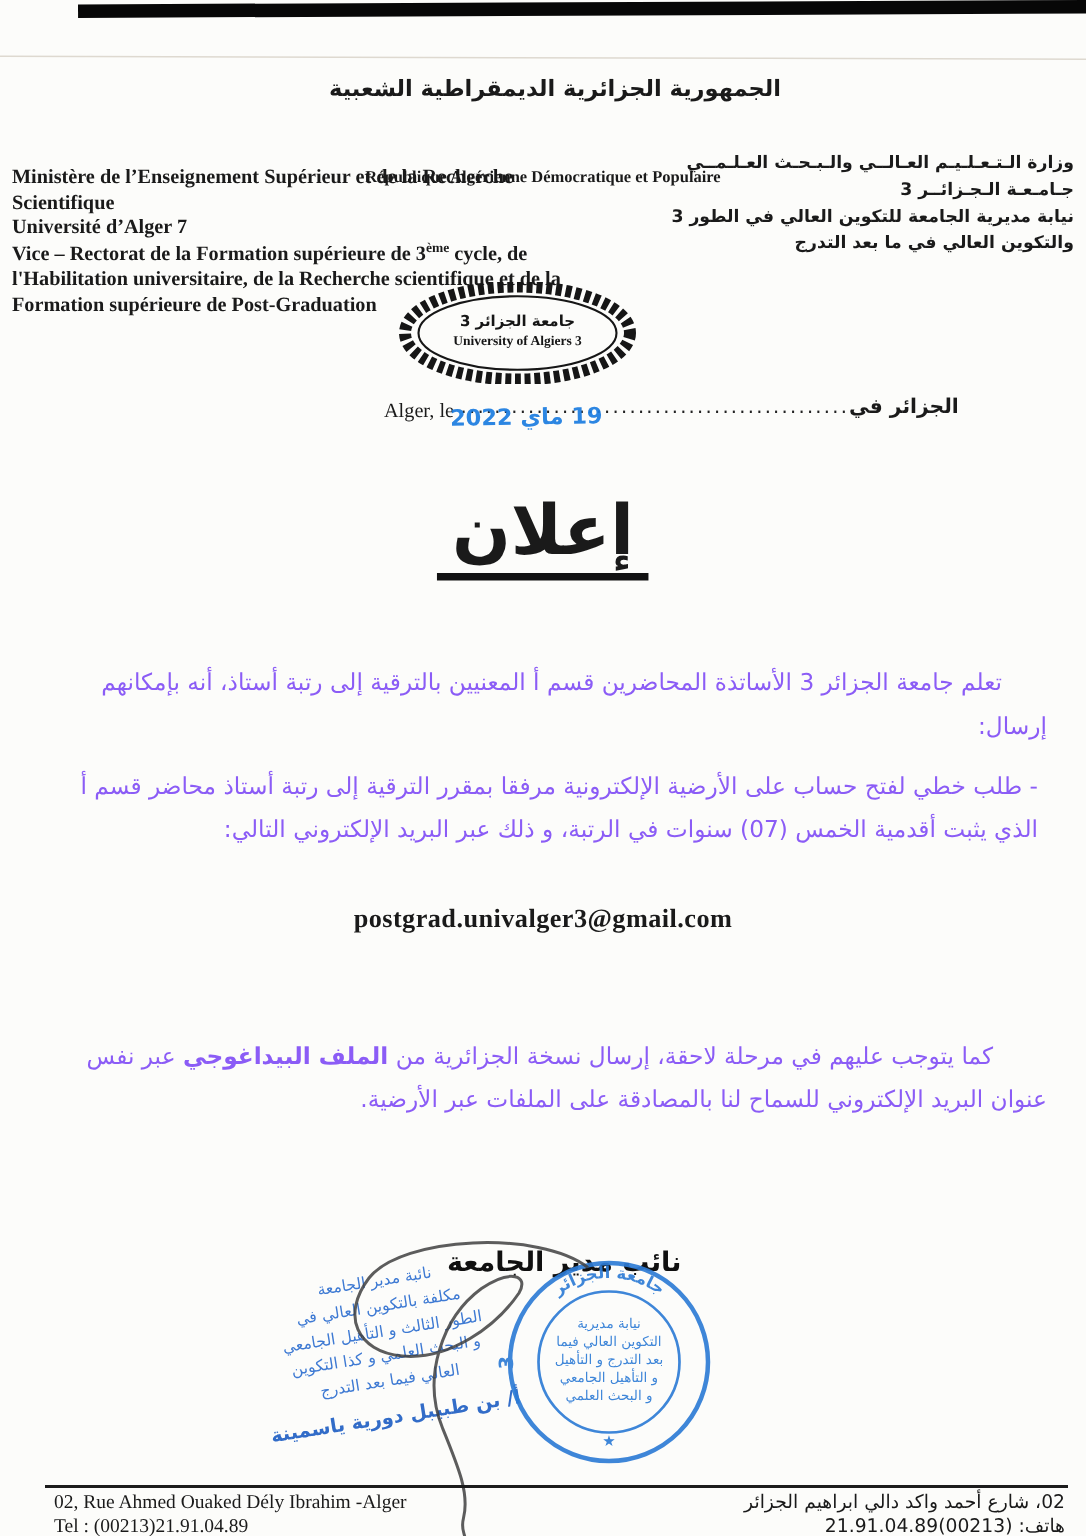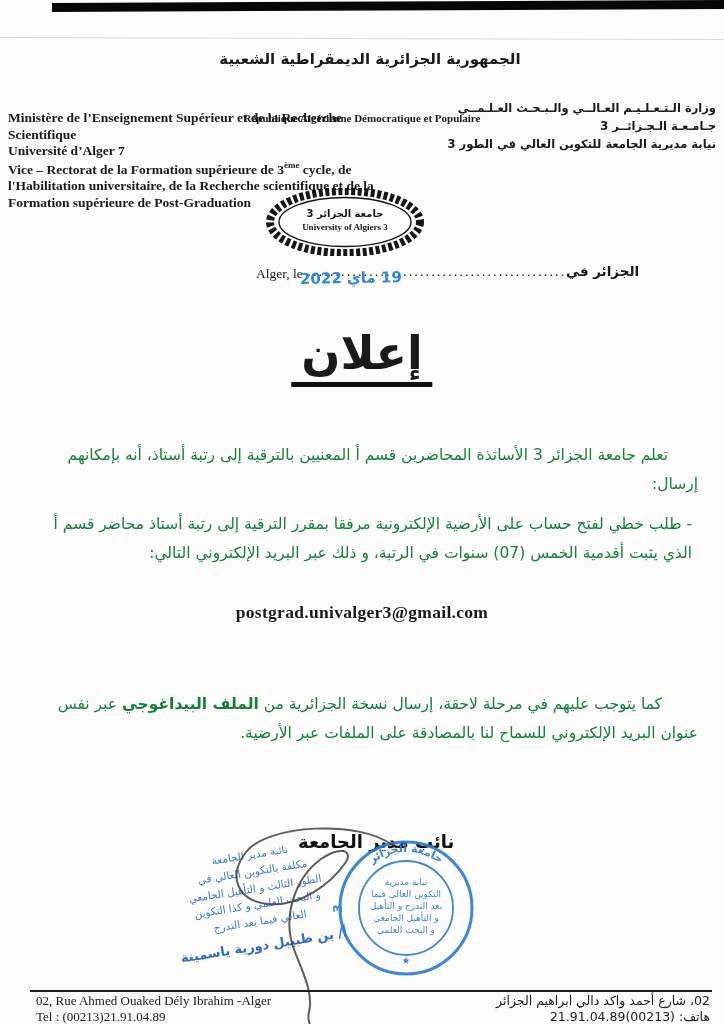--- a/index.html
+++ b/index.html
@@ -76,21 +76,21 @@
   
   .title {
     position: absolute; top: 326px; left: 50%; transform: translateX(-50%);
     direction: rtl; font-size: 46px; font-weight: bold;
     border-bottom: 5px solid #121212; padding: 0 10px 2px 10px;
   }
   
   .para {
     position: absolute; left: 26px; right: 26px;
     direction: rtl; text-align: right;
-    font-size: 15.5px; line-height: 1.85; color: #15803d;
+    font-size: 15.5px; line-height: 1.85; color: #8b5cf6;
   }
   .para1 { top: 441px; text-indent: 30px; }
   .para2 { top: 510px; padding-right: 6px; }
   .para3 { top: 690px; text-indent: 36px; }
   .para3 b { font-weight: bold; }
   .email {
     position: absolute; top: 602px; left: 0; right: 0;
     text-align: center; font-family: "Liberation Serif", serif;
     font-weight: bold; font-size: 17.5px; letter-spacing: 0.3px;
   }
@@ -139,20 +139,21 @@
   <div class="ministry-fr">
     <div>Ministère de l’Enseignement Supérieur et de la Recherche Scientifique</div>
     <div> Université d’Alger 7</div>
     <div><span>Vice – Rectorat de la Formation supérieure de 3</span><sup>ème</sup><span>  cycle, de l'Habilitation universitaire, de la Recherche scientifique et de la Formation supérieure de  Post-Graduation</span></div>
   </div>
 
   <div class="ministry-ar">
     <div>وزارة الـتـعـلـيـم العـالــي والـبـحـث العـلـمــي</div>
     <div>جـامـعـة الـجـزائــر 3</div>
     <div>نيابة مديرية الجامعة للتكوين العالي في الطور 3</div>
+    <div>والتكوين العالي في ما بعد التدرج</div>
   </div>
 
   <div class="seal">
     <svg width="158" height="68" viewBox="0 0 158 68">
       <ellipse cx="79" cy="34" rx="75" ry="31" fill="none" stroke="#161616" stroke-width="8" stroke-dasharray="4 2.5"></ellipse>
       <ellipse cx="79" cy="34" rx="66" ry="24.5" fill="none" stroke="#161616" stroke-width="1.4"></ellipse>
       <text x="79" y="29" text-anchor="middle" font-size="10" font-weight="bold" fill="#161616">جامعة الجزائر 3</text>
       <text x="79" y="42" text-anchor="middle" font-size="9" font-weight="bold" font-family="Liberation Serif, serif" fill="#161616">University of Algiers 3</text>
     </svg>
   </div>

